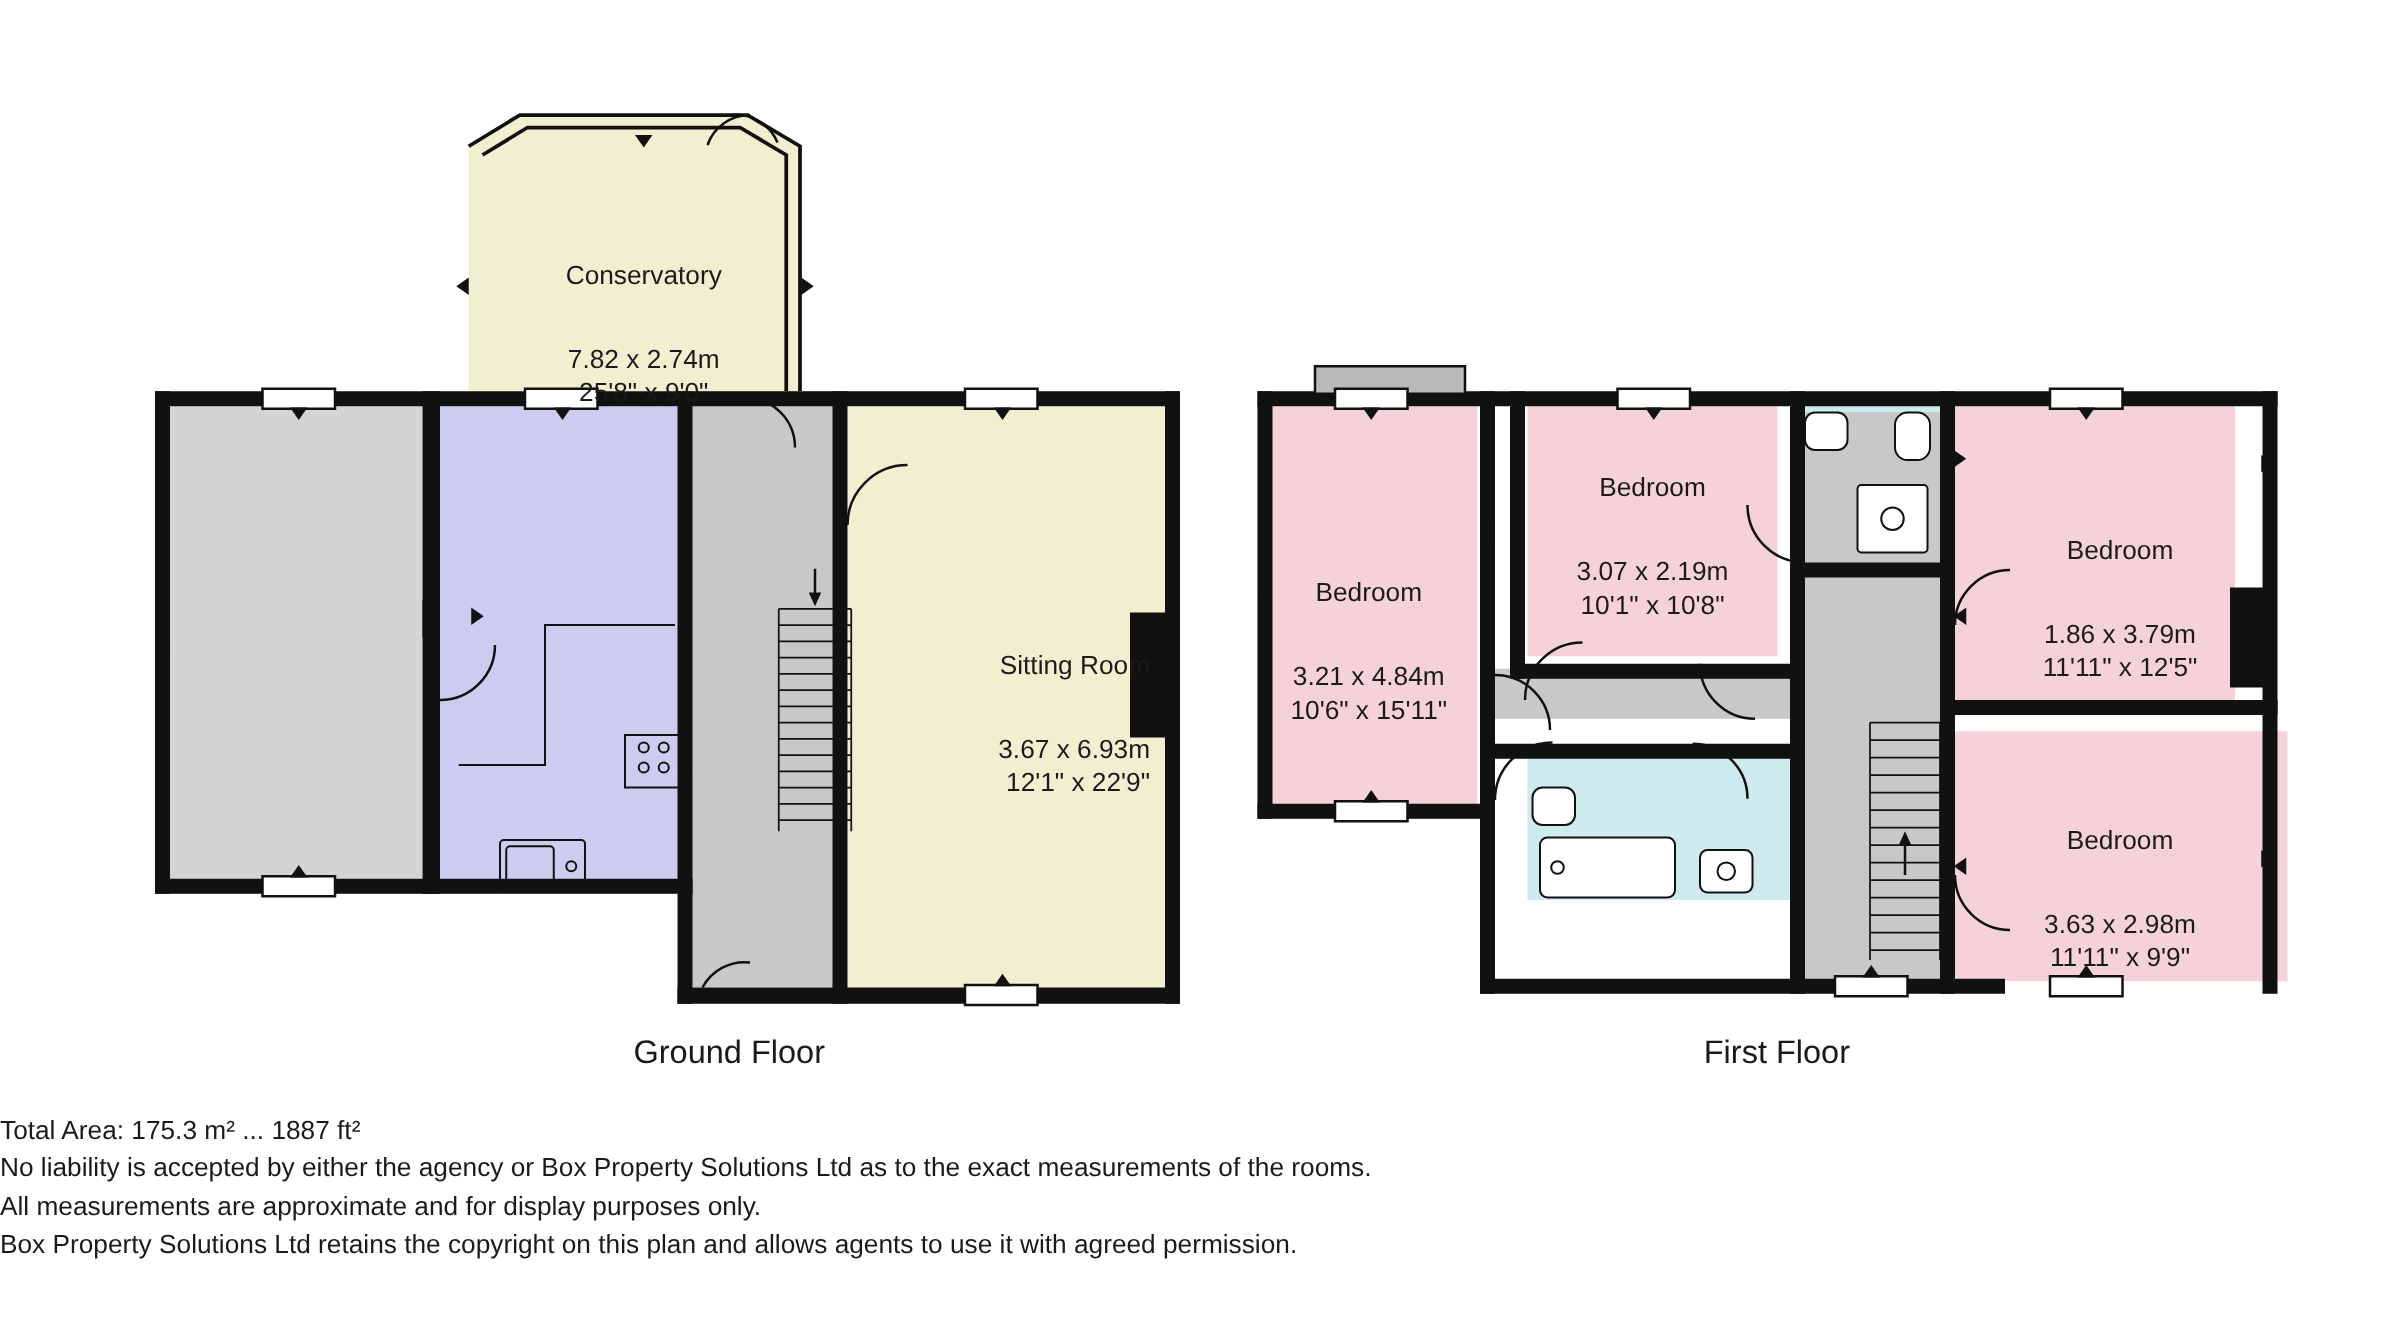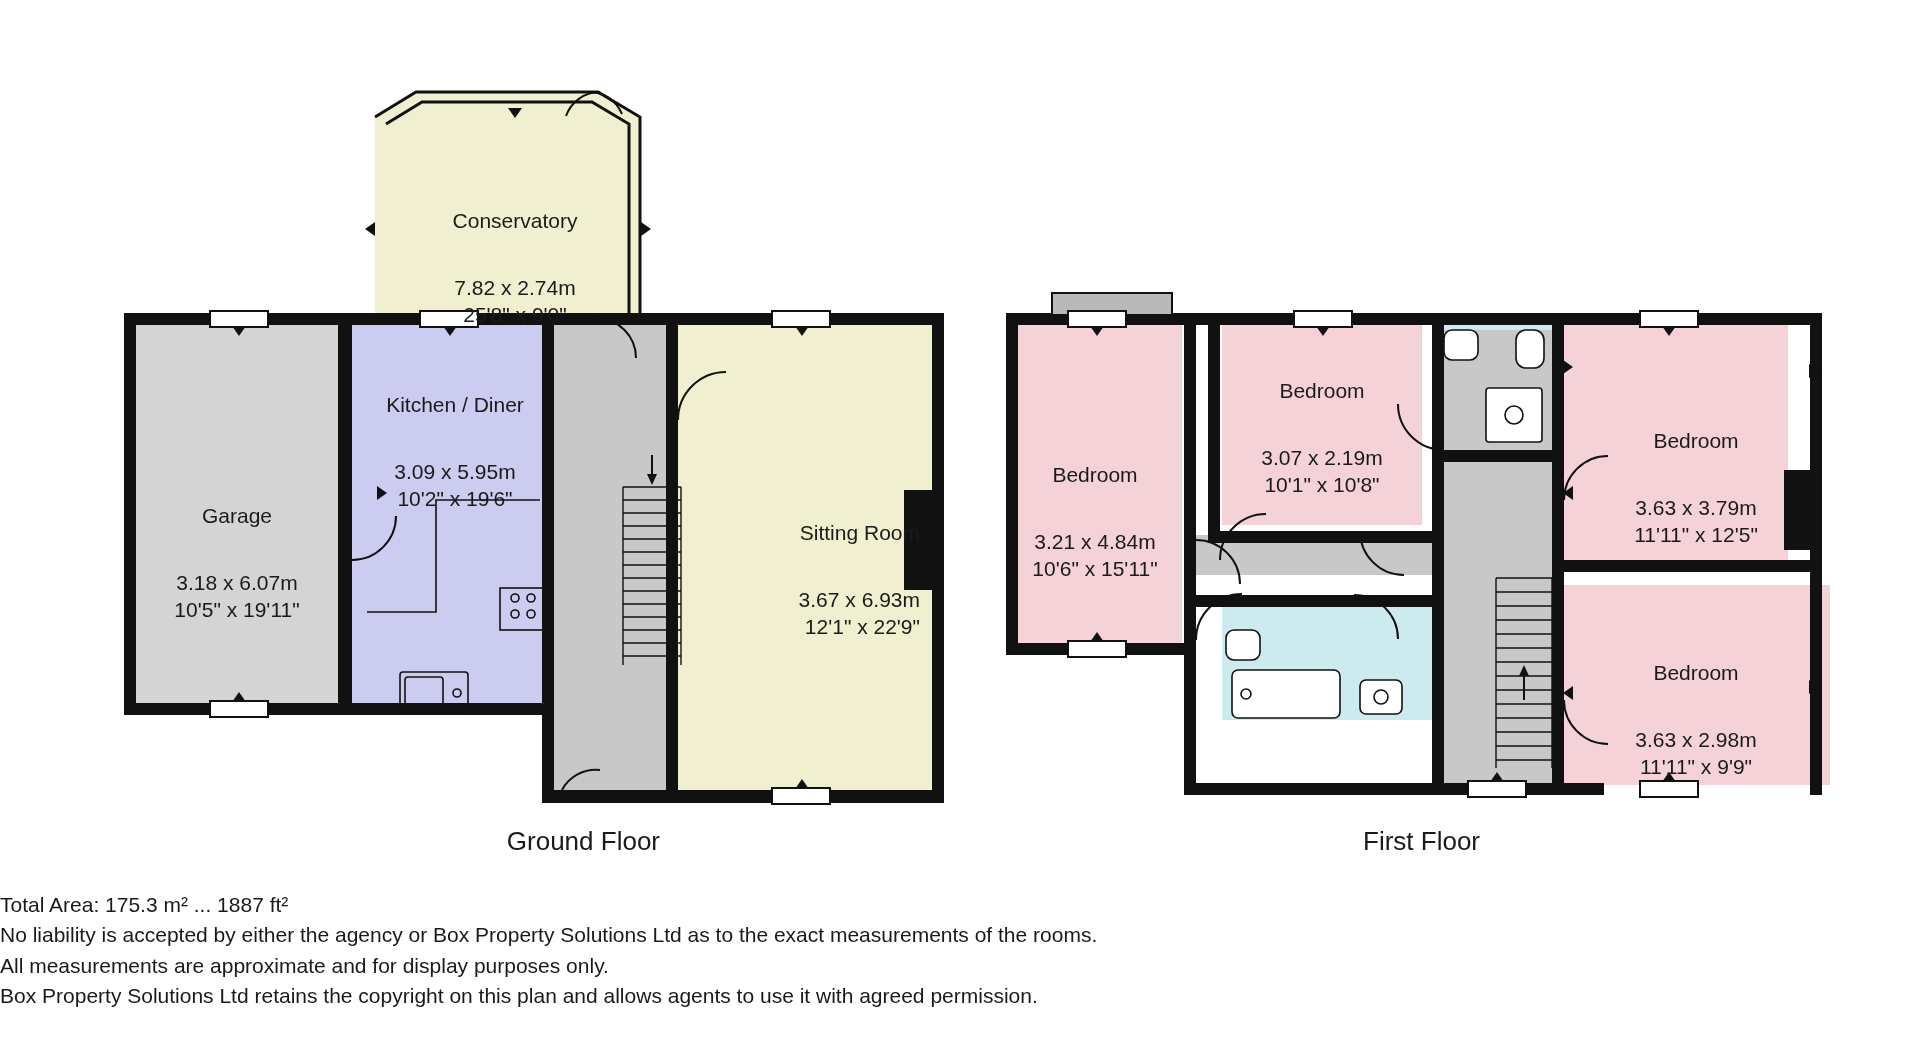--- a/index.html
+++ b/index.html
@@ -227,31 +227,21 @@
       </g>
     </g>
   </svg>
 
   <div class="room-label" style="left:390px; top:208px; width:250px;">
     <span class="nm">Conservatory</span>
     <span class="dm">7.82 x 2.74m</span>
     <span class="df">25'8" x 9'0"</span>
   </div>
 
-  <div class="room-label" style="left:122px; top:503px; width:230px;">
-    <span class="nm">Garage</span>
-    <span class="dm">3.18 x 6.07m</span>
-    <span class="df">10'5" x 19'11"</span>
-  </div>
-
-  <div class="room-label" style="left:335px; top:392px; width:240px;">
-    <span class="nm">Kitchen / Diner</span>
-    <span class="dm">3.09 x 5.95m</span>
-    <span class="df">10'2" x 19'6"</span>
-  </div>
+
 
   <div class="room-label" style="left:690px; top:520px; width:230px;text-align:right;">
     <span class="nm">Sitting Room</span>
     <span class="dm">3.67 x 6.93m</span>
     <span class="df">12'1" x 22'9"</span>
   </div>
 
   <div class="room-label" style="left:1000px; top:462px; width:190px;">
     <span class="nm">Bedroom</span>
     <span class="dm">3.21 x 4.84m</span>
@@ -259,21 +249,21 @@
   </div>
 
   <div class="room-label" style="left:1222px; top:378px; width:200px;">
     <span class="nm">Bedroom</span>
     <span class="dm">3.07 x 2.19m</span>
     <span class="df">10'1" x 10'8"</span>
   </div>
 
   <div class="room-label" style="left:1576px; top:428px; width:240px;">
     <span class="nm">Bedroom</span>
-    <span class="dm">3.63 x 3.79m</span>
+    <span class="dm">1.86 x 3.79m</span>
     <span class="df">11'11" x 12'5"</span>
   </div>
 
   <div class="room-label" style="left:1576px; top:660px; width:240px;">
     <span class="nm">Bedroom</span>
     <span class="dm">3.63 x 2.98m</span>
     <span class="df">11'11" x 9'9"</span>
   </div>
 
   <div class="floor-title" style="left:420px; top:826px; width:240px;">Ground Floor</div>

